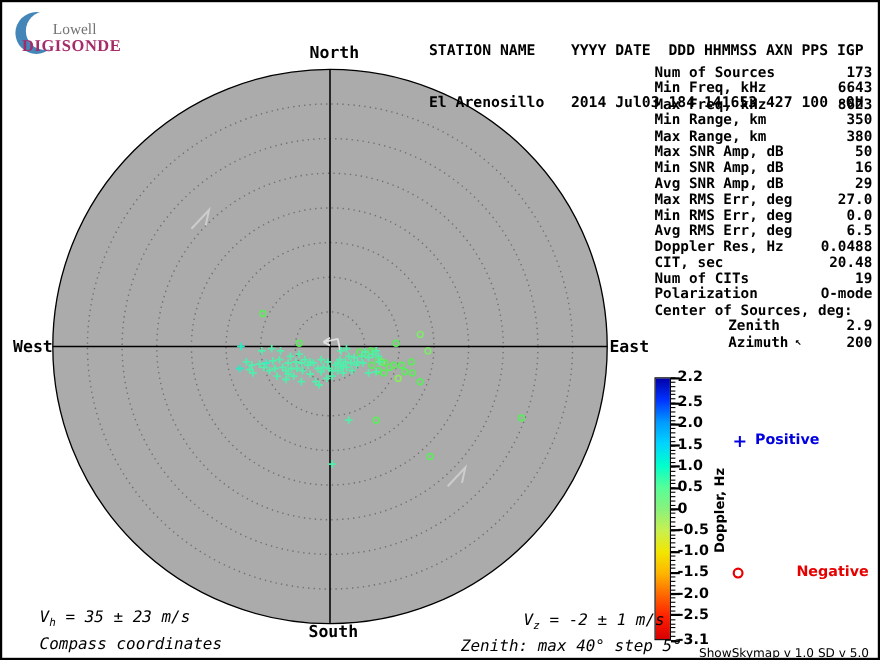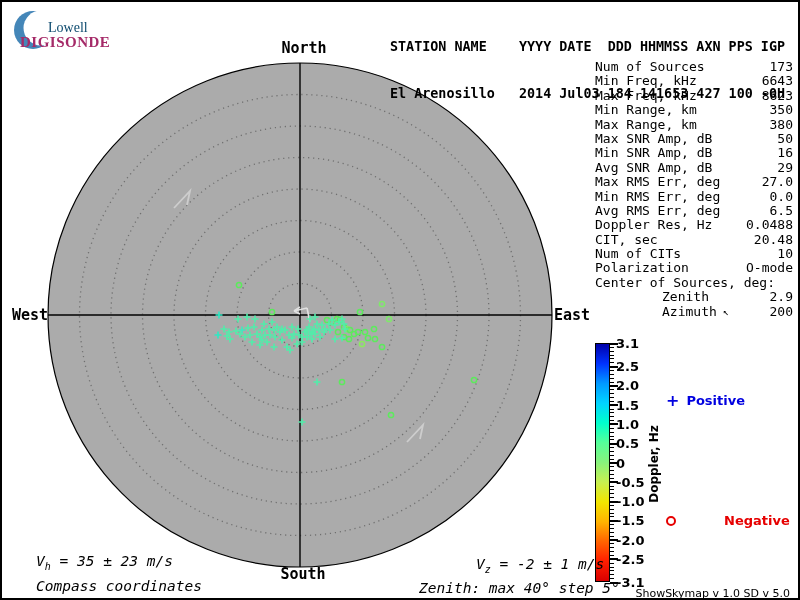--- a/index.html
+++ b/index.html
@@ -4,27 +4,27 @@
 <style>
   html,body{margin:0;padding:0;background:#fff;}
   #app{
     position:relative;width:800px;height:600px;box-sizing:border-box;
     border:2px solid #000;background:#fff;overflow:hidden;
     font-family:"DejaVu Sans Mono","Liberation Mono",monospace;color:#000;
   }
   .abs{position:absolute;}
   
   #logo{left:10px;top:6px;width:100px;height:44px;}
-  #logo .brand-top{position:absolute;left:36px;top:12px;font-family:"Liberation Serif","DejaVu Serif",serif;font-size:14px;color:#0c4a6e;}
+  #logo .brand-top{position:absolute;left:36px;top:12px;font-family:"Liberation Serif","DejaVu Serif",serif;font-size:14px;color:#737373;}
   #logo .brand-bottom{position:absolute;left:8px;top:26px;font-family:"Liberation Serif","DejaVu Serif",serif;font-weight:bold;font-size:15px;letter-spacing:.5px;}
   
   #header{left:388px;top:6px;font-size:13.4px;font-weight:bold;line-height:15.5px;white-space:pre;}
   
   #stats{left:593px;top:58px;width:198px;font-size:13px;}
-  .srow{display:flex;height:14.4px;line-height:14.4px;white-space:pre;}
+  .srow{display:flex;height:14.4px;line-height:14.4px;white-space:pre;font-weight:bold;}
   .srow .sval{margin-left:auto;}
   .srow.indent{padding-left:67px;}
   .srow .az-arrow{font-size:10px;margin-left:6px;line-height:14.4px;}
   
   .compass{font-weight:bold;font-size:15px;}
   #lbl-north{left:302px;top:37px;transform:translateX(-50%);}
   #lbl-south{left:301px;top:563px;transform:translateX(-50%);}
   #lbl-west{left:8px;top:304px;width:38px;text-align:right;}
   #lbl-east{left:552px;top:304px;}
   
@@ -204,21 +204,21 @@
       <div class="srow"><span class="slabel">Min Range, km</span><span class="sval">350</span></div>
       <div class="srow"><span class="slabel">Max Range, km</span><span class="sval">380</span></div>
       <div class="srow"><span class="slabel">Max SNR Amp, dB</span><span class="sval">50</span></div>
       <div class="srow"><span class="slabel">Min SNR Amp, dB</span><span class="sval">16</span></div>
       <div class="srow"><span class="slabel">Avg SNR Amp, dB</span><span class="sval">29</span></div>
       <div class="srow"><span class="slabel">Max RMS Err, deg</span><span class="sval">27.0</span></div>
       <div class="srow"><span class="slabel">Min RMS Err, deg</span><span class="sval">0.0</span></div>
       <div class="srow"><span class="slabel">Avg RMS Err, deg</span><span class="sval">6.5</span></div>
       <div class="srow"><span class="slabel">Doppler Res, Hz</span><span class="sval">0.0488</span></div>
       <div class="srow"><span class="slabel">CIT, sec</span><span class="sval">20.48</span></div>
-      <div class="srow"><span class="slabel">Num of CITs</span><span class="sval">10</span></div>
+      <div class="srow"><span class="slabel">Num of CITs</span><span class="sval">19</span></div>
       <div class="srow"><span class="slabel">Polarization</span><span class="sval">O-mode</span></div>
       <div class="srow"><span class="slabel">Center of Sources, deg:</span><span class="sval"></span></div>
       <div class="srow indent"><span class="slabel">Zenith</span><span class="sval">2.9</span></div>
       <div class="srow indent"><span class="slabel">Azimuth</span><span class="az-arrow">↖</span><span class="sval">200</span></div>
     </div>
 
   <div id="lbl-north" class="abs compass">North</div>
   <div id="lbl-south" class="abs compass">South</div>
   <div id="lbl-west" class="abs compass">West</div>
   <div id="lbl-east" class="abs compass">East</div>
@@ -282,21 +282,21 @@
       <div class="cbtick" style="left: 608px; width: 4px; top: 371.839px;"></div>
       <div class="cbtick" style="left: 608px; width: 4px; top: 367.984px;"></div>
       <div class="cbtick" style="left: 608px; width: 4px; top: 364.129px;"></div>
       <div class="cbtick" style="left: 608px; width: 4px; top: 360.274px;"></div>
       <div class="cbtick" style="left: 608px; width: 4px; top: 356.419px;"></div>
       <div class="cbtick" style="left: 608px; width: 4px; top: 352.565px;"></div>
       <div class="cbtick" style="left: 608px; width: 4px; top: 348.71px;"></div>
       <div class="cbtick" style="left: 608px; width: 4px; top: 344.855px;"></div>
       <div class="cbtick" style="left: 608px; width: 4px; top: 341px;"></div>
       <div class="cbtick" style="left: 608px; width: 8px; height: 2px; top: 340.5px;"></div>
-      <div class="cblabel" style="top: 341px;">3.1</div>
+      <div class="cblabel" style="top: 341px;">2.2</div>
       <div class="cbtick" style="left: 608px; width: 8px; height: 2px; top: 363.629px;"></div>
       <div class="cblabel" style="top: 364.129px;">2.5</div>
       <div class="cbtick" style="left: 608px; width: 8px; height: 2px; top: 382.903px;"></div>
       <div class="cblabel" style="top: 383.403px;">2.0</div>
       <div class="cbtick" style="left: 608px; width: 8px; height: 2px; top: 402.177px;"></div>
       <div class="cblabel" style="top: 402.677px;">1.5</div>
       <div class="cbtick" style="left: 608px; width: 8px; height: 2px; top: 421.452px;"></div>
       <div class="cblabel" style="top: 421.952px;">1.0</div>
       <div class="cbtick" style="left: 608px; width: 8px; height: 2px; top: 440.726px;"></div>
       <div class="cblabel" style="top: 441px;">0.5</div>

